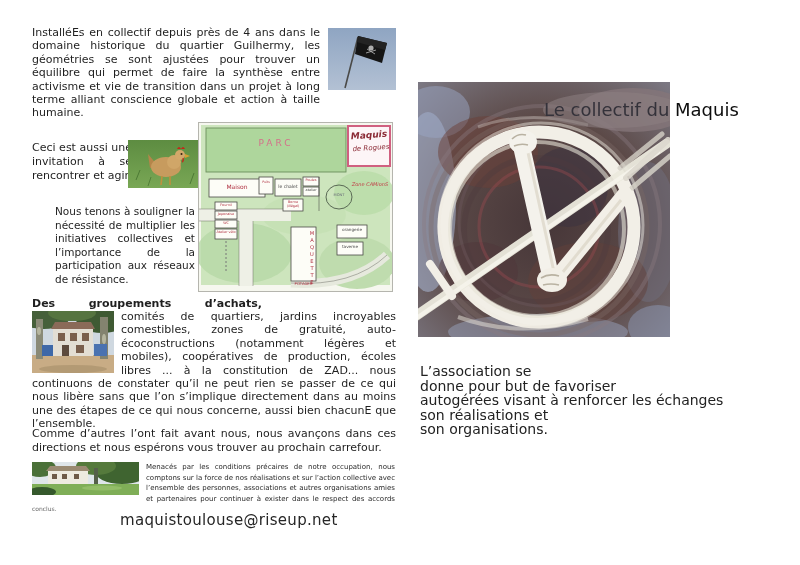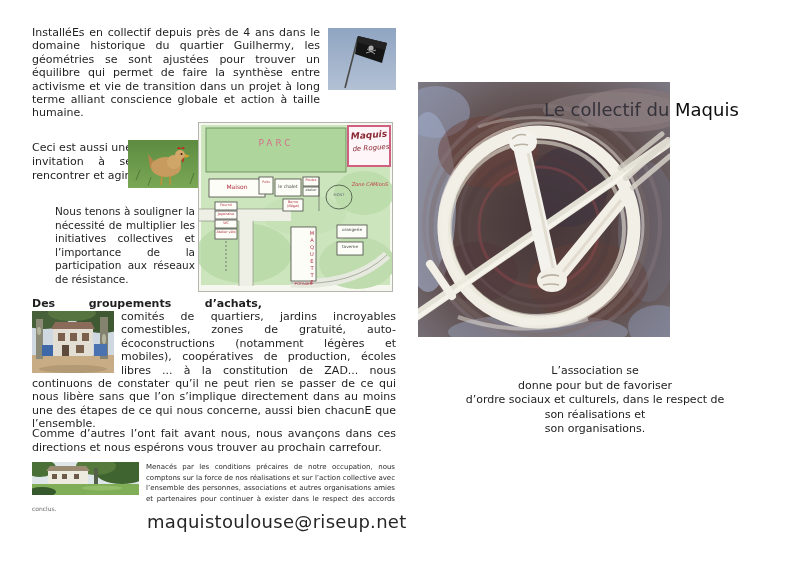--- a/index.html
+++ b/index.html
@@ -17,34 +17,34 @@
   #hen-box{left:128px;top:140px;width:73px;height:48px;}
   #souligner{left:55px;top:205px;width:140px;font-size:10.5px;line-height:13.6px;}
   #groupements-l1{left:32px;top:297px;width:230px;font-size:11px;line-height:13.4px;
                   text-align:justify;text-align-last:justify;font-weight:bold;}
   #groupements{left:32px;top:310px;width:364px;font-size:11px;line-height:13.4px;}
   #house-float{float:left;width:82px;height:62px;margin:1px 7px 2px 0;}
   #carrefour{left:32px;top:427px;width:364px;font-size:11px;line-height:14px;}
   #menaces{left:32px;top:462px;width:363px;font-size:7px;line-height:10.6px;color:#2a2a2a;}
   #pano-float{float:left;width:107px;height:33px;margin:0 7px 3px 0;}
   #menaces .suffix{font-size:6px;color:#666;}
-  #email{left:120px;top:511px;font-size:18px;letter-spacing:.3px;color:#262626;margin-left:27px;}
+  #email{left:120px;top:511px;font-size:15px;letter-spacing:.3px;color:#262626;}
   
   #map{left:198px;top:122px;width:195px;height:170px;background:#f7f8f2;
        border:1px solid #b5b5ae;box-sizing:border-box;}
   #map svg{position:absolute;left:0;top:0;}
   .mlabel{position:absolute;color:#b03040;text-align:center;line-height:1.05;
           font-family:"DejaVu Sans","Liberation Sans",sans-serif;}
   
   #painting{left:418px;top:82px;width:252px;height:255px;}
   #page-title{left:544px;top:99px;font-size:18px;white-space:nowrap;}
   #page-title .prefix{color:#34323a;}
   #page-title .emph{color:#0d0d0d;}
-  #association{left:420px;top:364px;width:350px;text-align:center;
-               font-size:11px;line-height:14.6px;color:#222;}
+  #association{left:420px;top:364px;width:350px;
+               font-size:14px;line-height:14.6px;color:#222;}
 </style>
 </head>
 <body>
 
 <div>
 
   <div id="intro" class="abs just">
     <div id="flag-float">
       <svg width="68" height="62" viewBox="0 0 68 62">
         <defs>
@@ -277,17 +277,17 @@
     </svg>
   </div>
 
   <div id="page-title" class="abs">
     <span class="prefix">Le collectif du </span><span class="emph">Maquis</span>
   </div>
 
   <div id="association" class="abs">
     <div>L’association se</div>
     <div>donne pour but de favoriser</div>
-    <div>d’ordre sociaux et culturels, dans le respect de</div>
+    <div>autogérées  visant à renforcer les échanges</div>
     <div>son réalisations et</div>
     <div>son organisations.</div>
   </div>
 </div>
 
 </body></html>

